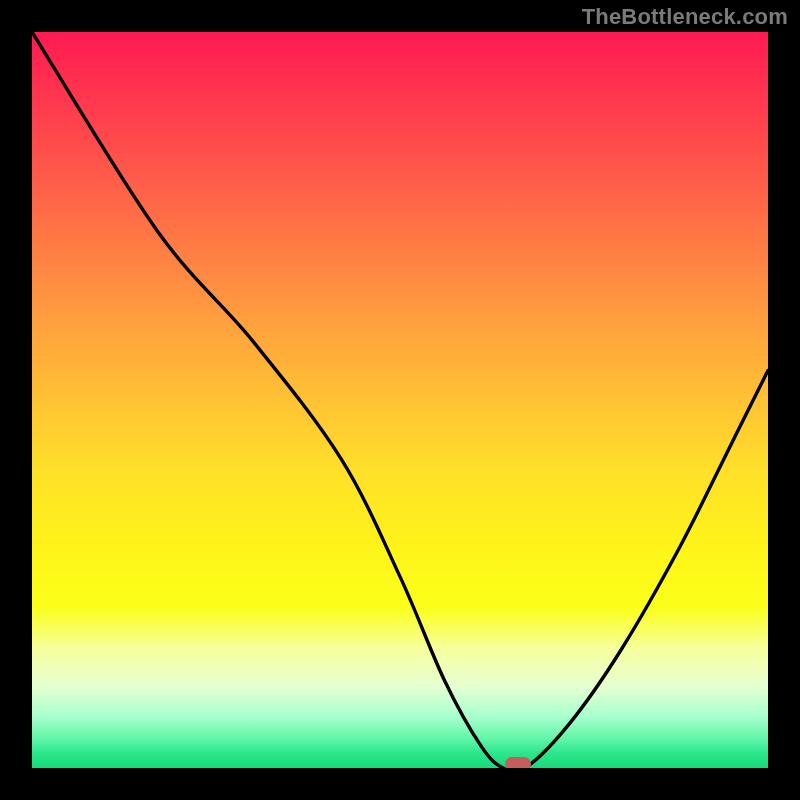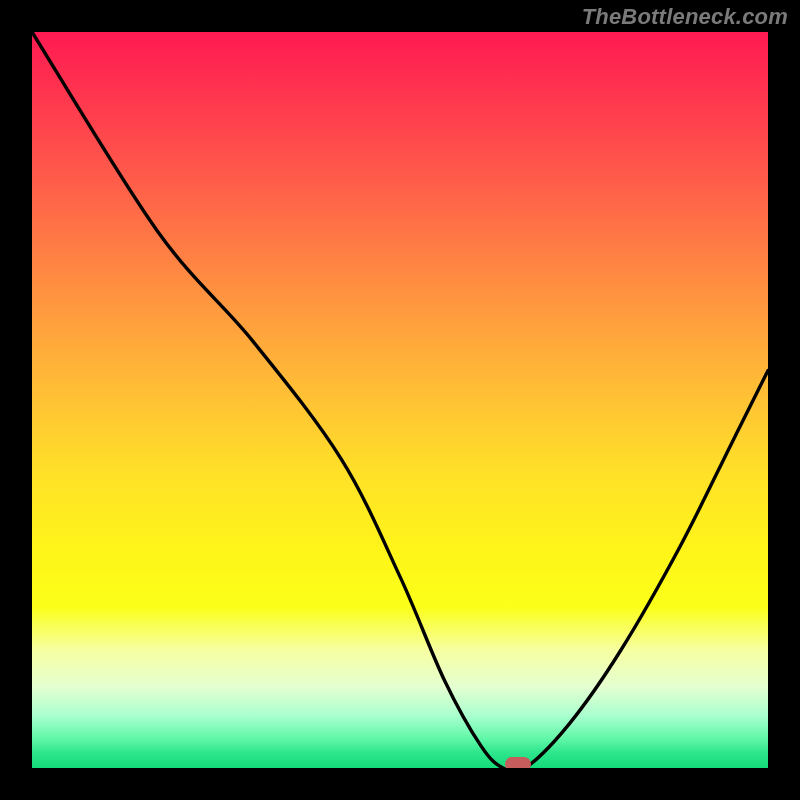--- a/index.html
+++ b/index.html
@@ -9,21 +9,20 @@
     height: 800px;
     background: #000;
     overflow: hidden;
     font-family: Arial, Helvetica, sans-serif;
   }
   .frame {
     position: relative;
     width: 800px;
     height: 772px;
     background: #000;
-    font-style: italic;
   }
   .watermark {
     position: absolute;
     top: 4px;
     right: 12px;
     color: #7a7a7a;
     font-size: 22px;
     font-weight: 600;
     letter-spacing: 0.2px;
     z-index: 10;

